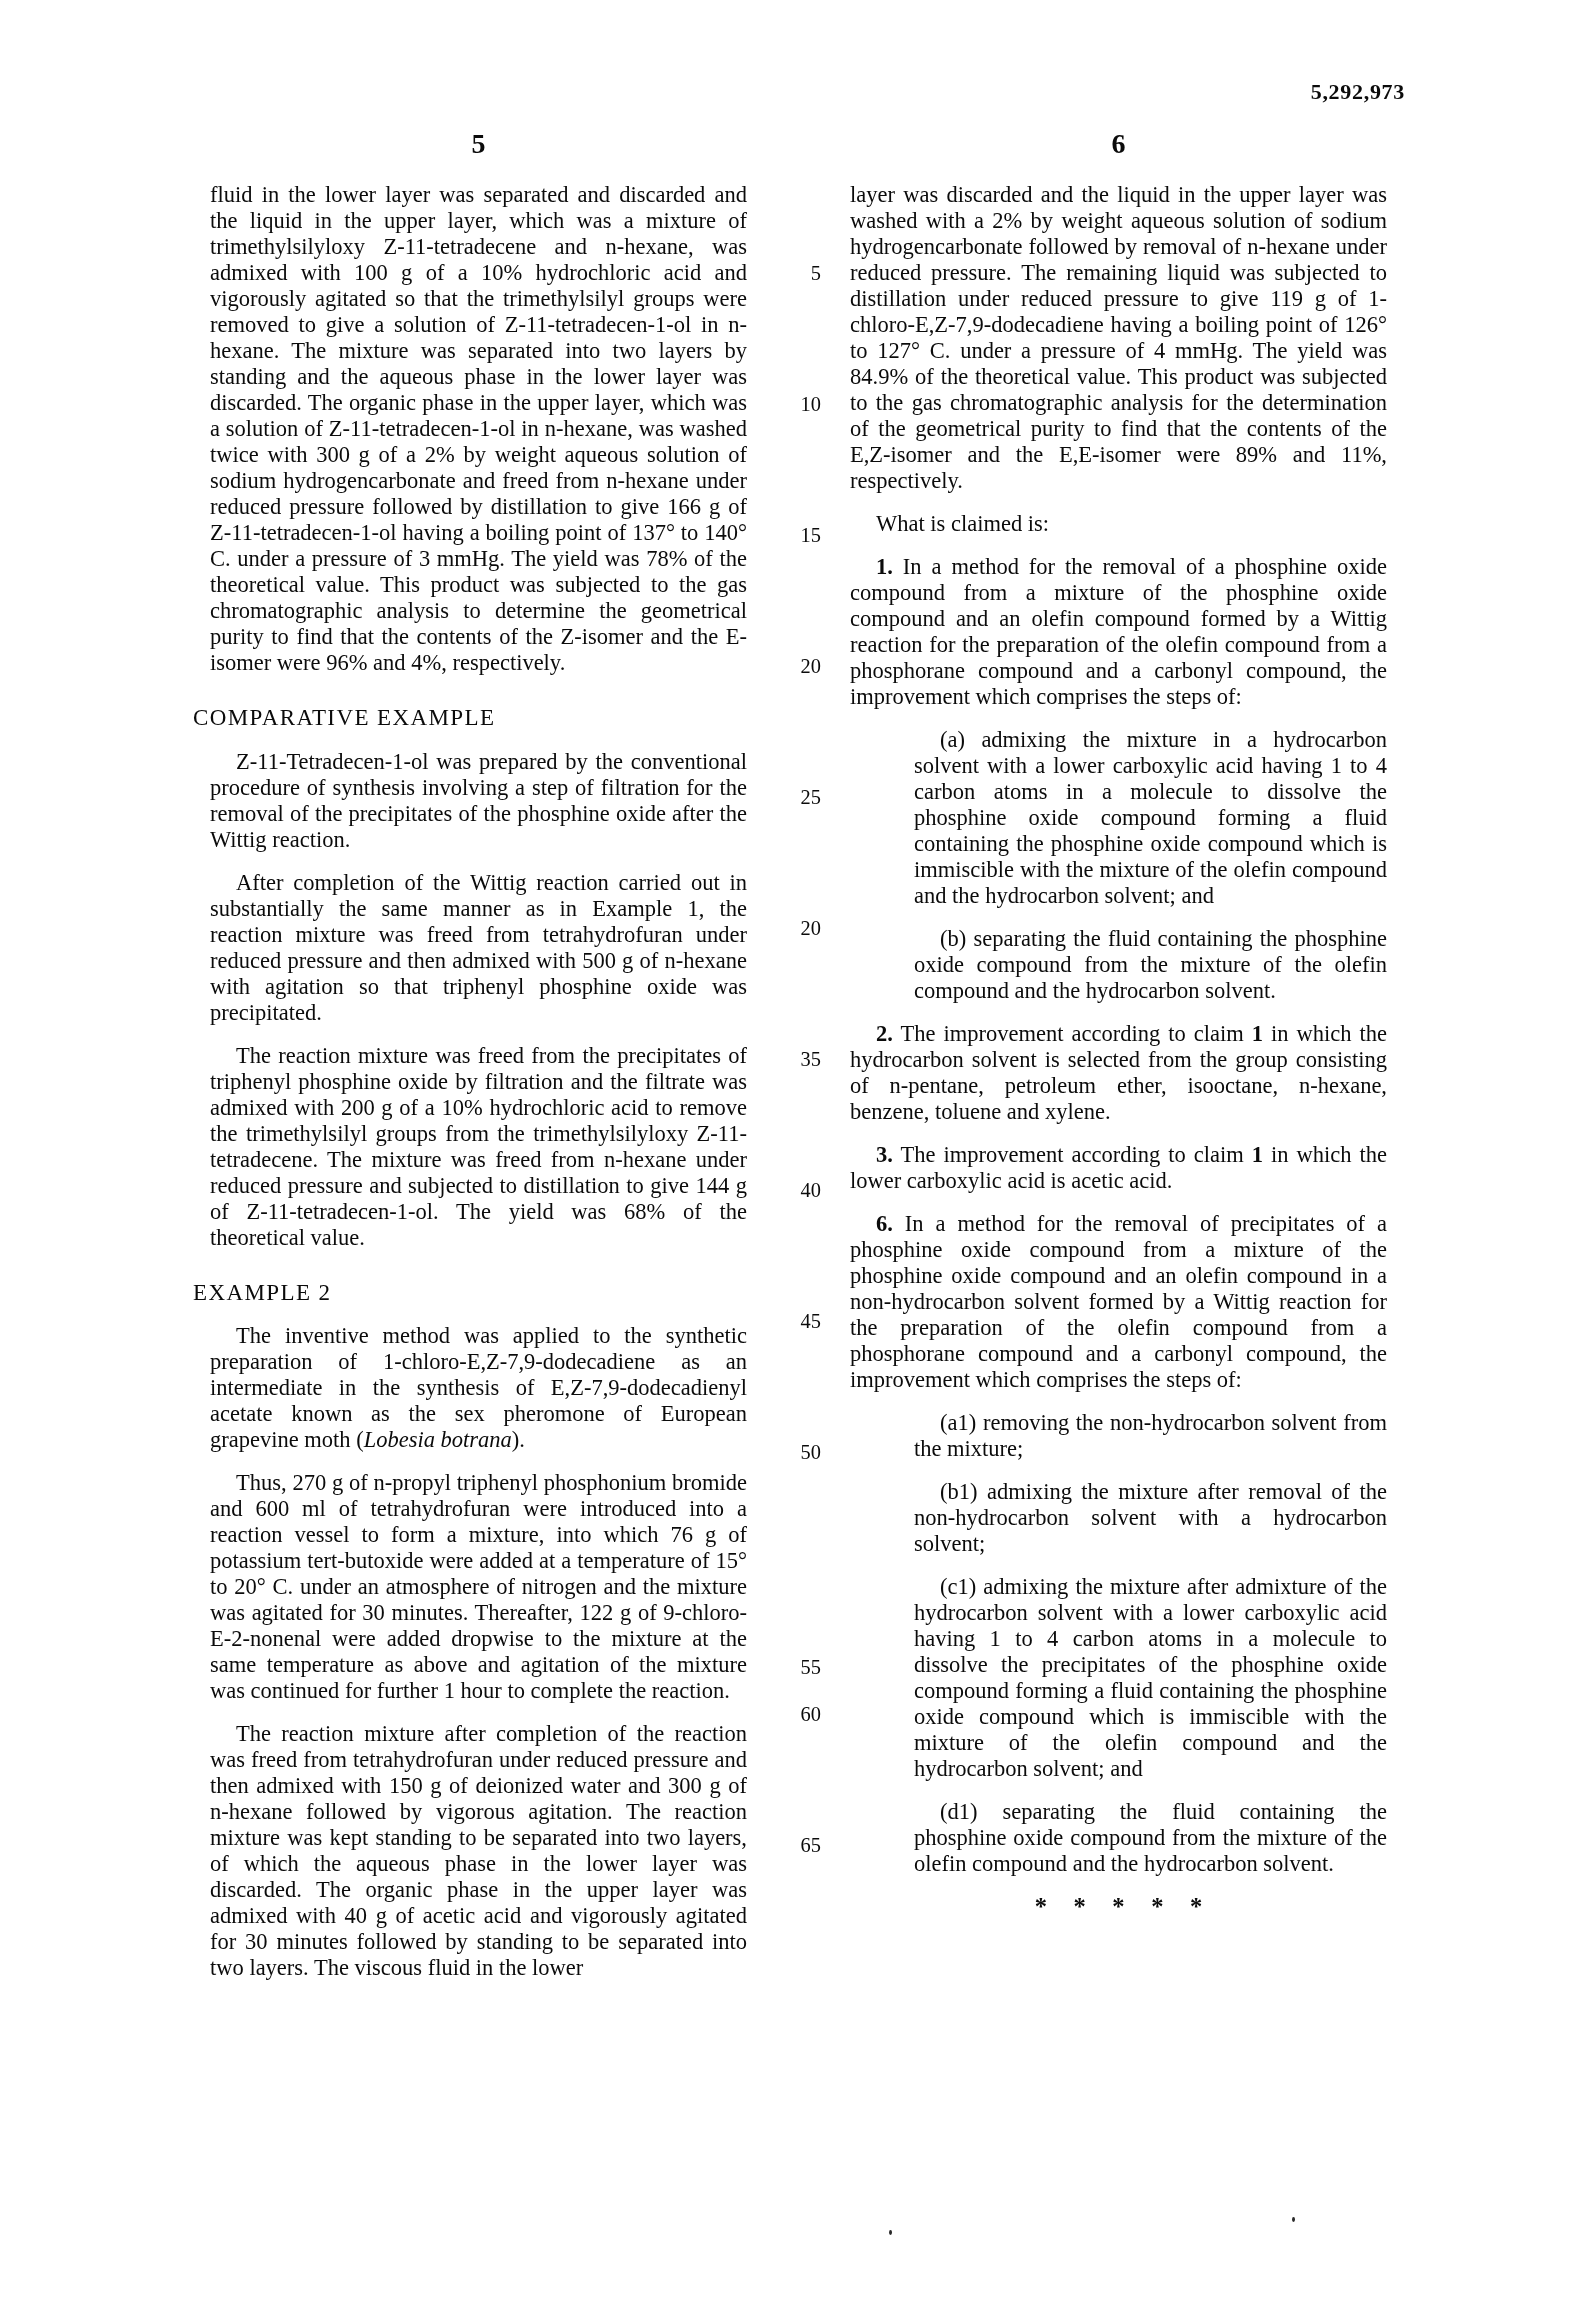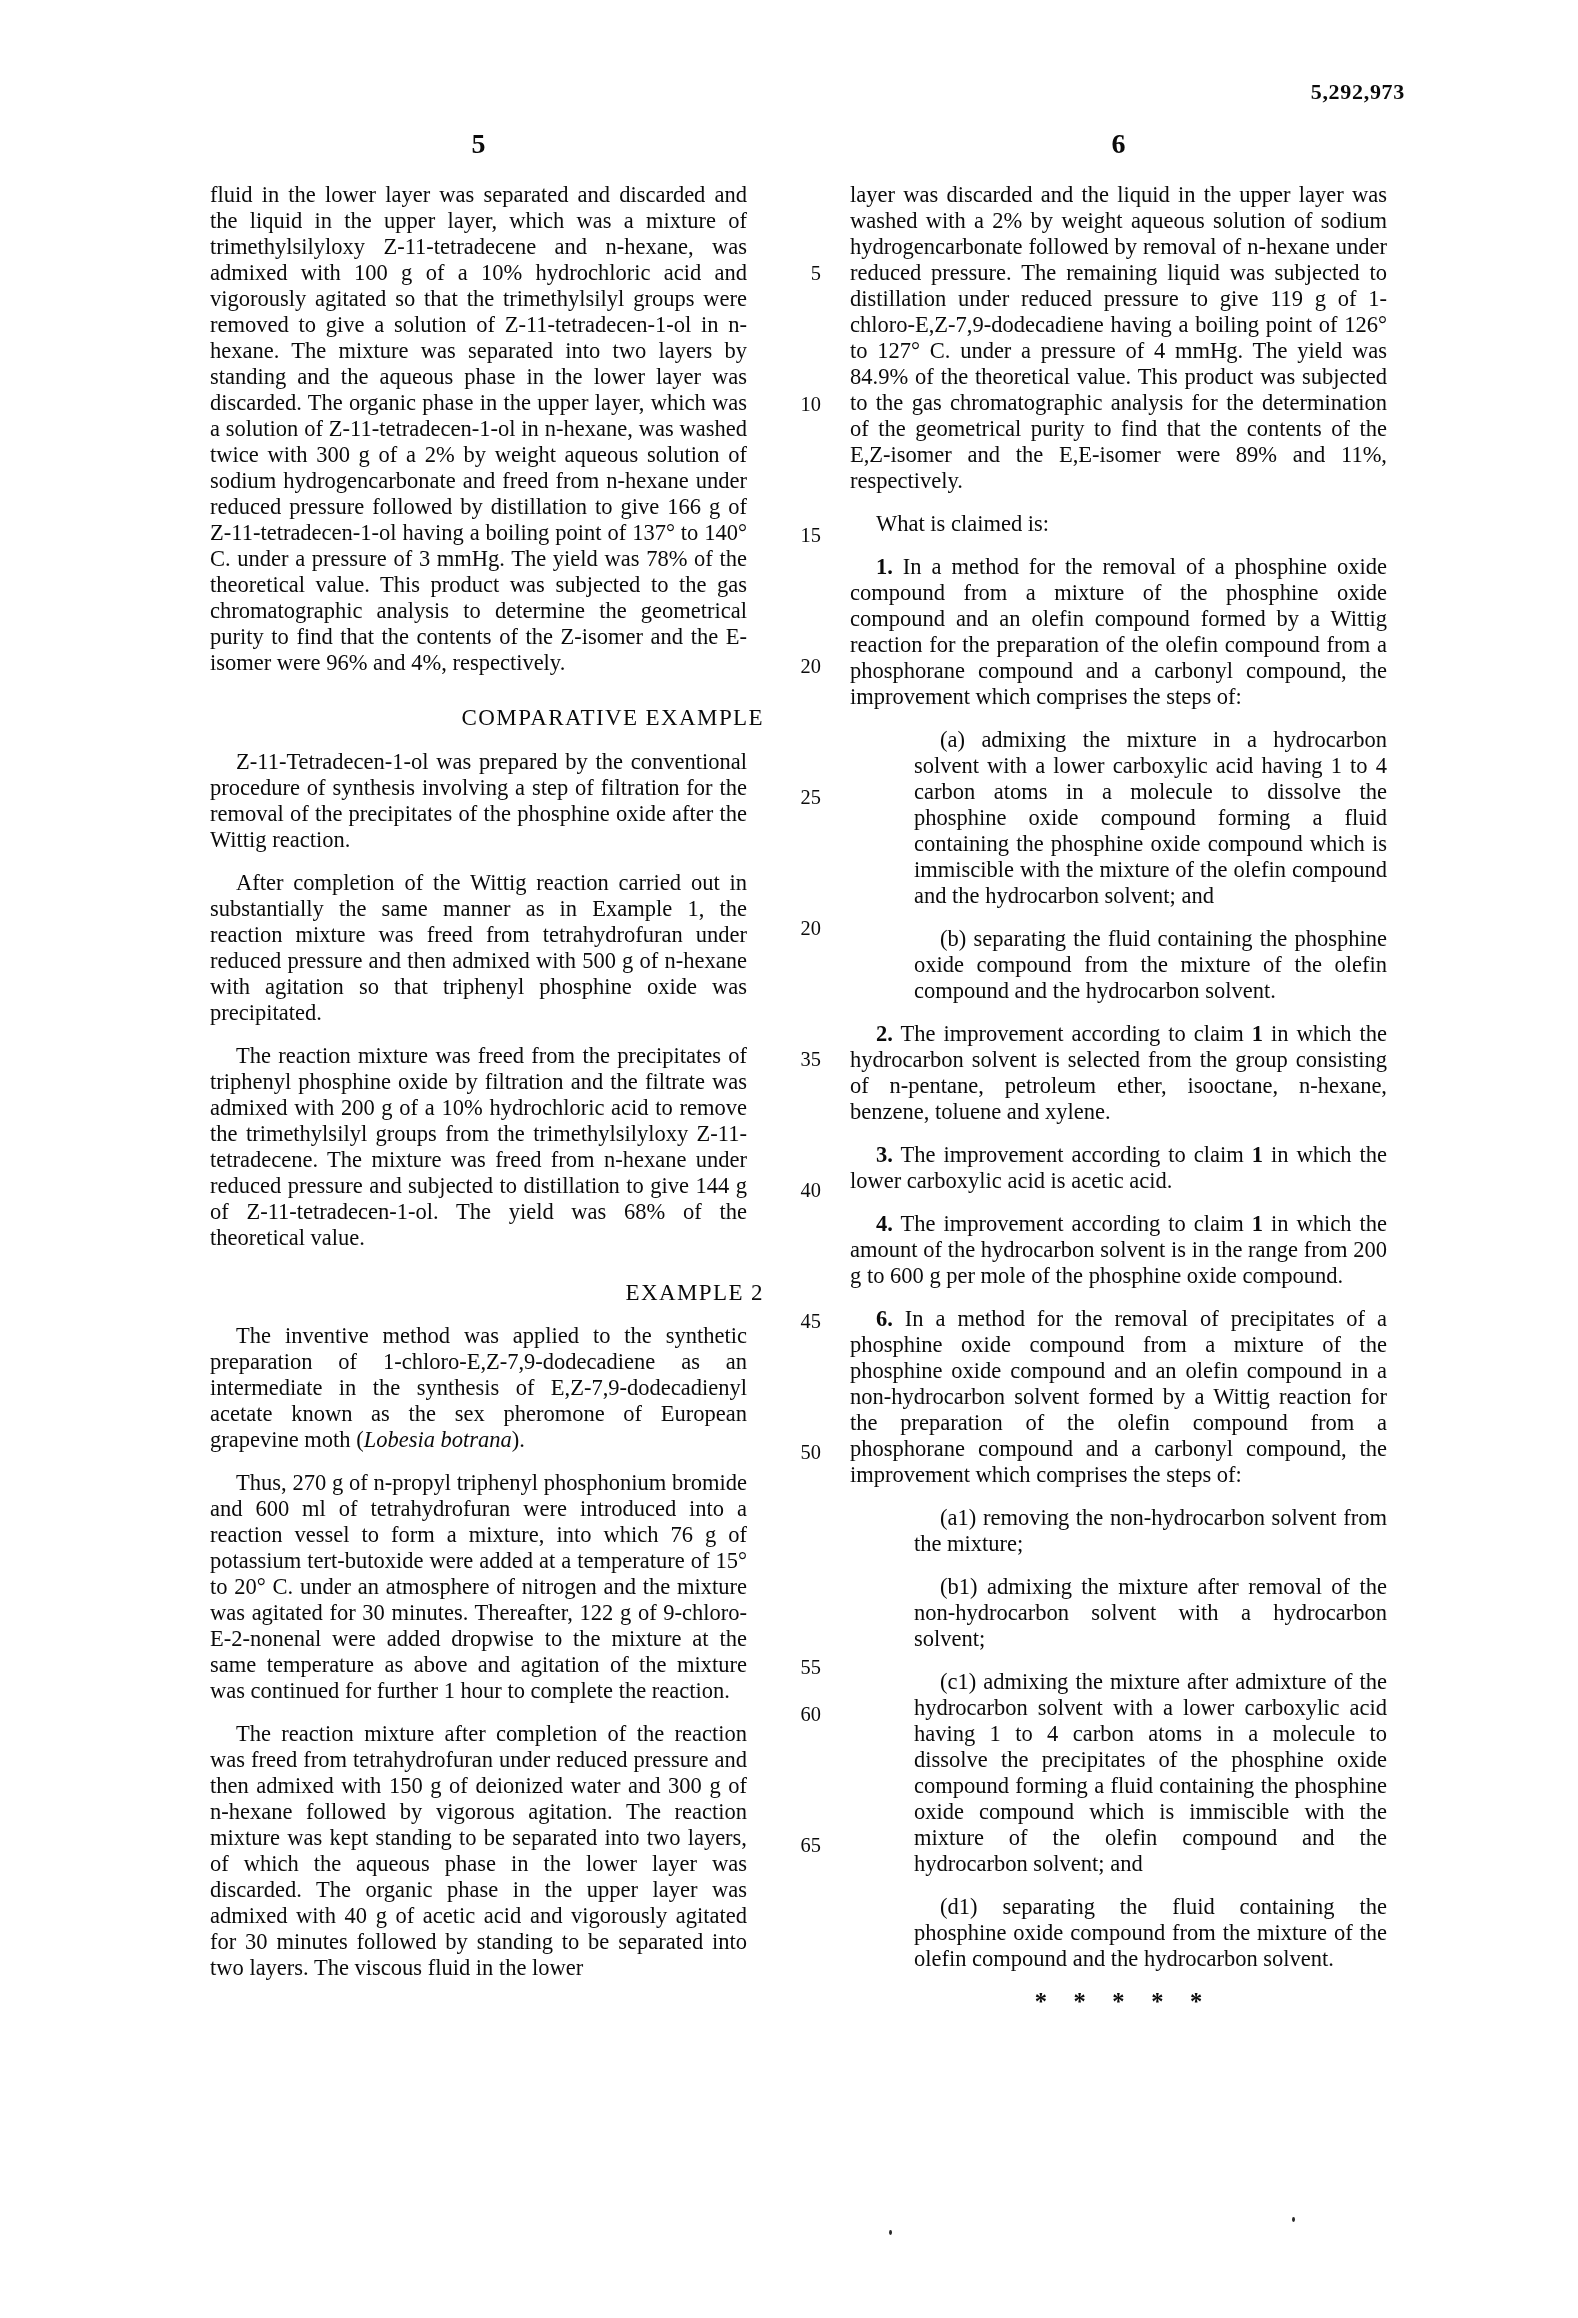--- a/index.html
+++ b/index.html
@@ -28,21 +28,21 @@
     text-align:justify; text-justify:inter-word;
   }
   #left-col  { left:193px; }
   #right-col { left:833px; }
 
   .column p { margin:17px; text-indent:26px; }
   .column p.cont { text-indent:0; }
 
   h3.example {
     font-size:23px; font-weight:400; letter-spacing:1.4px;
-    text-align:right; margin:29px 0 17.7px 0; line-height:26px;
+    text-align:left; margin:29px 0 17.7px 0; line-height:26px;
   }
 
   .step { text-indent:-35px; padding-left:64px; }
 
   .gutter-num {
     position:absolute; left:761px; width:60px;
     text-align:right; font-size:20.4px; line-height:23px;
   }
 
   .asterisks {
@@ -113,26 +113,20 @@
       <span>The improvement according to claim</span>
       <b>1</b>
       <span>in which the hydrocarbon solvent is selected from the group consisting of n-pentane, petroleum ether, isooctane, n-hexane, benzene, toluene and xylene.</span>
     </p>
     <p>
       <b>3.</b>
       <span>The improvement according to claim</span>
       <b>1</b>
       <span>in which the lower carboxylic acid is acetic acid.</span>
     </p>
-    <p>
-      <b>4.</b>
-      <span>The improvement according to claim</span>
-      <b>1</b>
-      <span>in which the amount of the hydrocarbon solvent is in the range from 200 g to 600 g per mole of the phosphine oxide compound.</span>
-    </p>
 
     <p>
       <b>6.</b>
       <span>In a method for the removal of precipitates of a phosphine oxide compound from a mixture of the phosphine oxide compound and an olefin compound in a non-hydrocarbon solvent formed by a Wittig reaction for the preparation of the olefin compound from a phosphorane compound and a carbonyl compound, the improvement which comprises the steps of:</span>
     </p>
     <p class="step">
       <span>(a1)</span>
       <span>removing the non-hydrocarbon solvent from the mixture;</span>
     </p>
     <p class="step">

